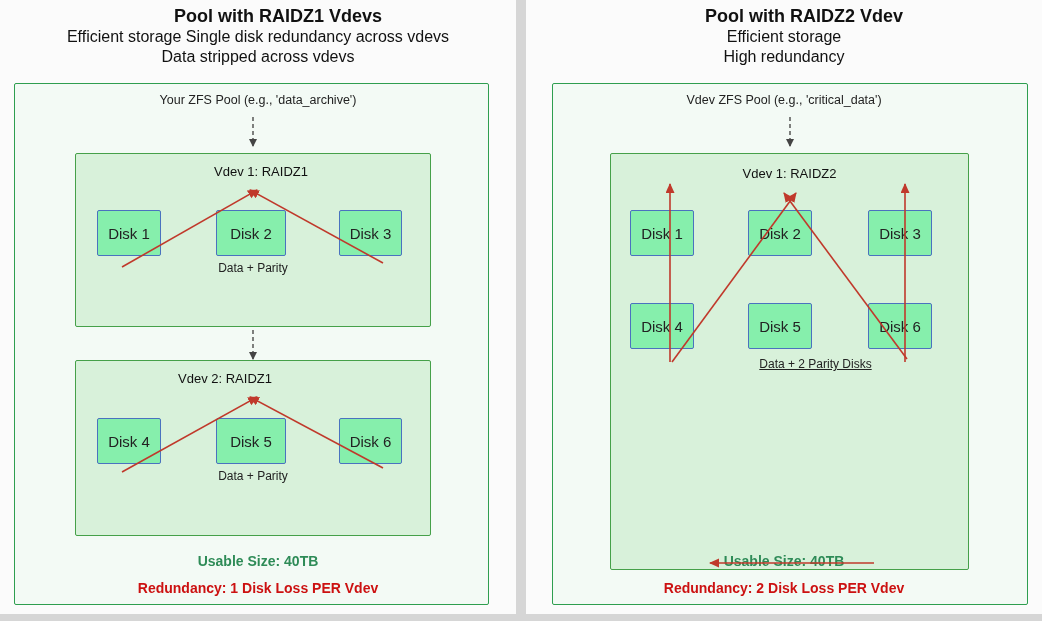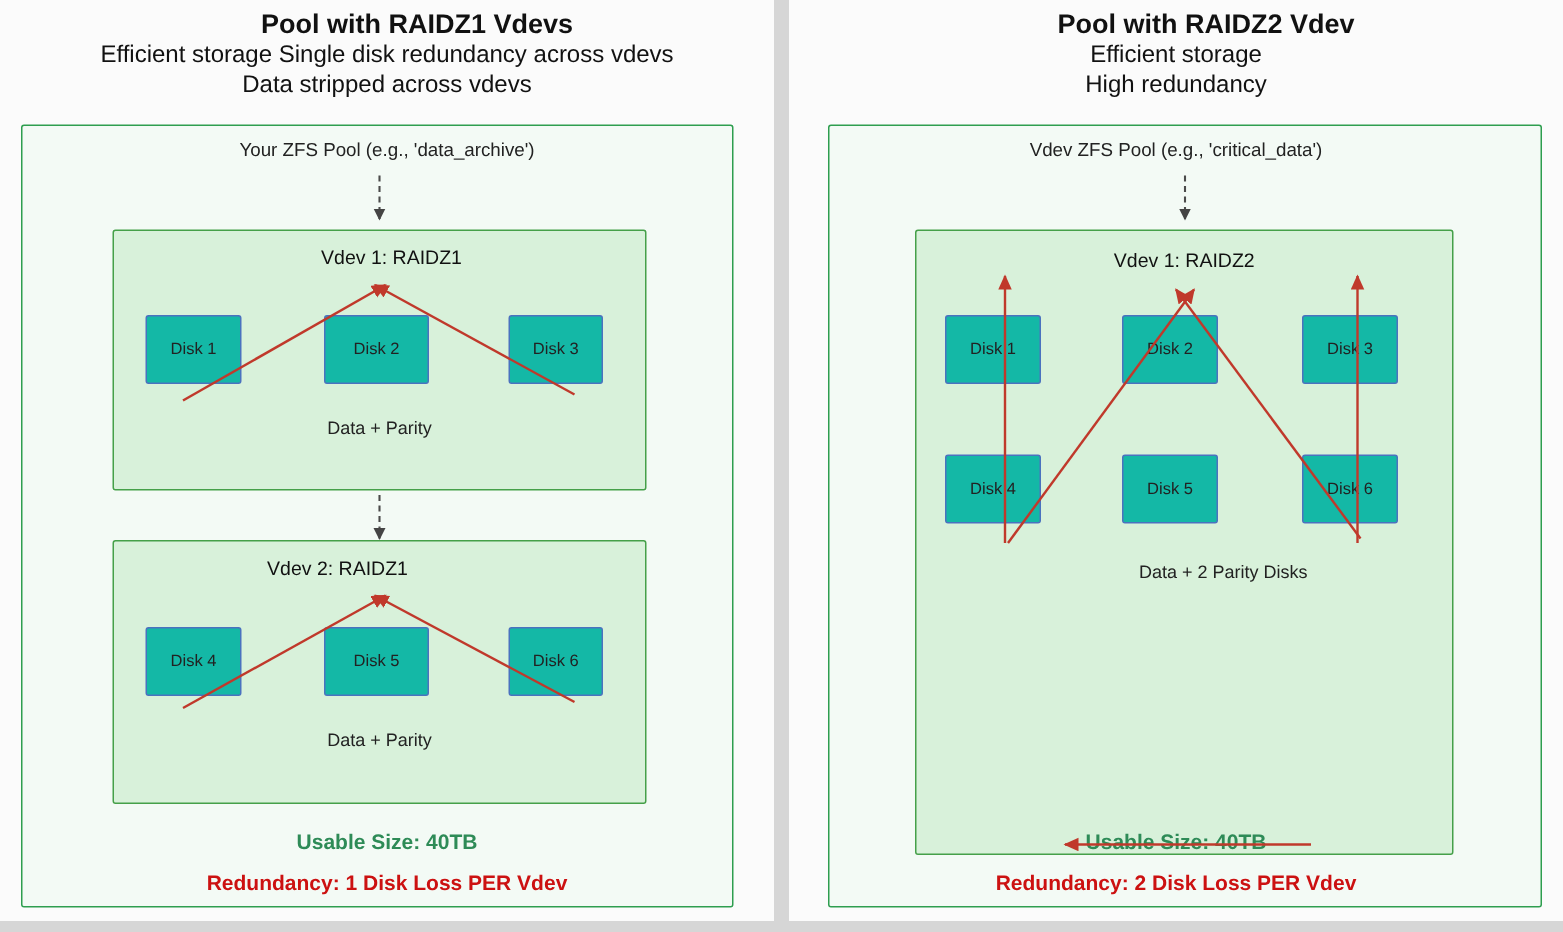--- a/index.html
+++ b/index.html
@@ -47,30 +47,30 @@
     border:1.3px solid #45a049;
     border-radius:2px;
     z-index:1;
   }
   .vdev-label {
     position:absolute; text-align:center;
     font-size:13px; color:#111; z-index:3;
   }
   .disk {
     position:absolute;
-    background:#14b8a6;
+    background:#86efac;
     border:1.4px solid #4a72bf;
     border-radius:2px;
     display:flex; align-items:center; justify-content:center;
-    font-size:11px; color:#222;
+    font-size:15px; color:#222;
     z-index:2;
   }
   .caption {
     position:absolute; text-align:center;
-    font-size:12px; color:#222; z-index:3;margin-top:17px;
+    font-size:12px; color:#222; z-index:3;
   }
   .usable {
     position:absolute; left:0; width:100%;
     text-align:center; font-size:14px; font-weight:bold;
     color:#2e8b57; z-index:3;
   }
   .redundancy {
     position:absolute; left:0; width:100%;
     text-align:center; font-size:14px; font-weight:bold;
     color:#cc1111; z-index:3;
@@ -140,21 +140,21 @@
 
     <div class="vdev-box" style="left:84px; top:153px; width:359px; height:417px;"></div>
     <div class="vdev-label" style="left:84px; top:166px; width:359px;">Vdev 1: RAIDZ2</div>
 
     <div class="disk" style="left:104px; top:210px; width:64px; height:46px;">Disk 1</div>
     <div class="disk" style="left:222px; top:210px; width:64px; height:46px;">Disk 2</div>
     <div class="disk" style="left:342px; top:210px; width:64px; height:46px;">Disk 3</div>
     <div class="disk" style="left:104px; top:303px; width:64px; height:46px;">Disk 4</div>
     <div class="disk" style="left:222px; top:303px; width:64px; height:46px;">Disk 5</div>
     <div class="disk" style="left:342px; top:303px; width:64px; height:46px;">Disk 6</div>
-    <div class="caption" style="left:84px; top:357px; width:411px;">Data + 2 Parity Disks</div>
+    <div class="caption" style="left:84px; top:357px; width:411px;text-decoration:underline;">Data + 2 Parity Disks</div>
 
     <div class="usable" style="top:553px">Usable Size: 40TB</div>
     <div class="redundancy" style="top:580px">Redundancy: 2 Disk Loss PER Vdev</div>
 
     <svg class="overlay" width="516" height="614">
       <defs>
         <marker id="arR" markerWidth="12" markerHeight="10" refX="9" refY="4.5" orient="auto" markerUnits="userSpaceOnUse">
           <path d="M0,0 L10,4.5 L0,9 z" fill="#c0392b"></path>
         </marker>
         <marker id="agR" markerWidth="10" markerHeight="9" refX="7" refY="4" orient="auto" markerUnits="userSpaceOnUse">

